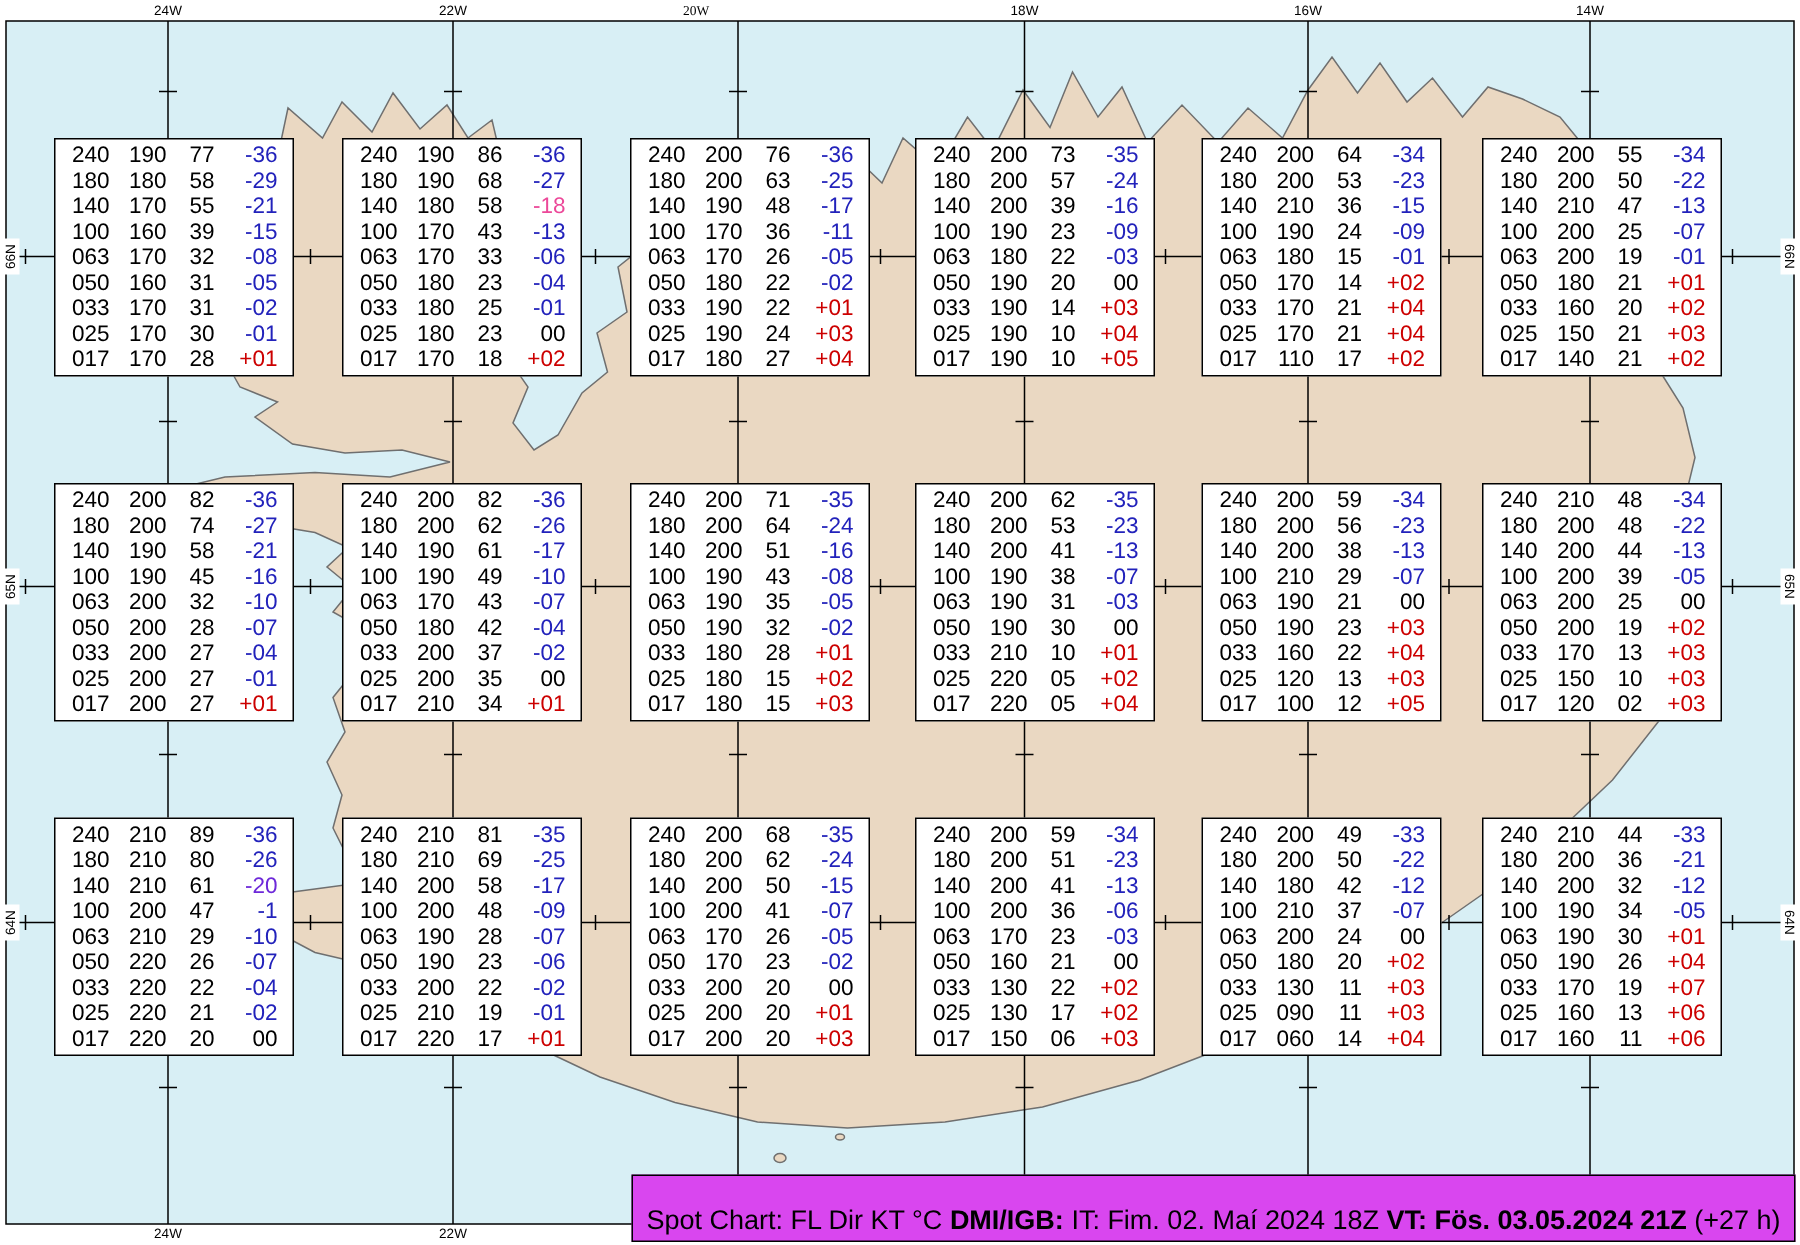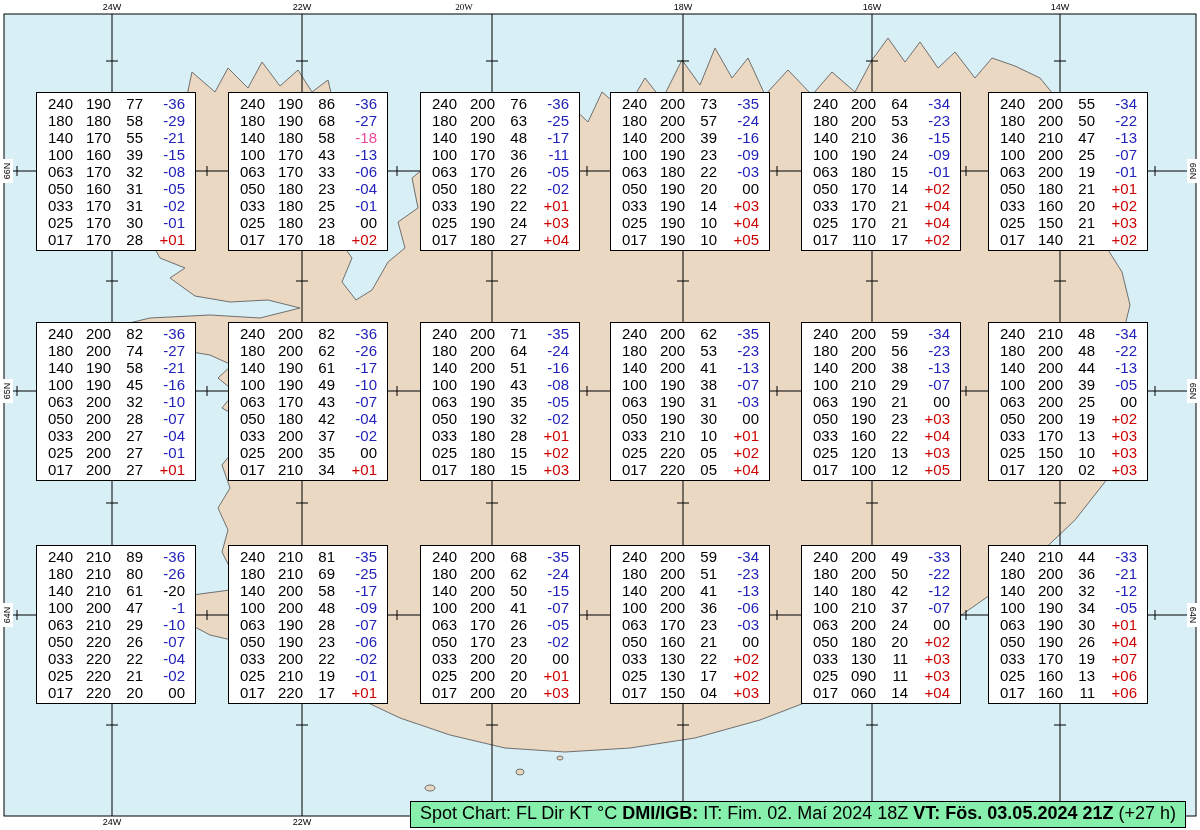--- a/index.html
+++ b/index.html
@@ -11,22 +11,22 @@
             font:15px/17px "Liberation Sans",sans-serif;color:#000;}
   .spot-row{display:flex;white-space:pre;}
   .spot-row span{display:inline-block;text-align:right;}
   .c-fl{width:32px}.c-dir{width:38px}.c-kt{width:32px}.c-tmp{width:42px}
   .geo-label{position:absolute;font:9px "Liberation Sans",sans-serif;color:#000;
              background:#fff;padding:0 1px;transform:translateX(-50%);z-index:3;line-height:11px;}
   .lat-label{position:absolute;font:9px "Liberation Sans",sans-serif;color:#000;background:#fff;
              width:24px;height:12px;text-align:center;line-height:12px;z-index:3;}
   .lat-left{transform:rotate(-90deg);transform-origin:center;}
   .lat-right{transform:rotate(90deg);transform-origin:center;}
-  #caption{position:absolute;right:14px;bottom:2px;background:#86efac;border:1px solid #000;
-           padding:0 9px 3px;font:18px/22px "Liberation Sans",sans-serif;color:#000;
+  #caption{position:absolute;right:3px;bottom:2px;background:#d946ef;border:1px solid #000;
+           padding:18px 9px 3px;font:18px/22px "Liberation Sans",sans-serif;color:#000;
            white-space:nowrap;z-index:4;}
   #caption b{font-weight:bold;}
 </style>
 </head>
 <body>
 
 <div id="stage">
 
   <svg id="map-svg" width="1200" height="830" viewBox="0 0 1200 830">
     <defs>
@@ -231,21 +231,21 @@
         <div class="spot-row"><span class="c-fl">100</span><span class="c-dir">200</span><span class="c-kt">39</span><span class="c-tmp" style="color: rgb(34, 34, 187);">-05</span></div>
         <div class="spot-row"><span class="c-fl">063</span><span class="c-dir">200</span><span class="c-kt">25</span><span class="c-tmp" style="color: rgb(0, 0, 0);">00</span></div>
         <div class="spot-row"><span class="c-fl">050</span><span class="c-dir">200</span><span class="c-kt">19</span><span class="c-tmp" style="color: rgb(204, 0, 0);">+02</span></div>
         <div class="spot-row"><span class="c-fl">033</span><span class="c-dir">170</span><span class="c-kt">13</span><span class="c-tmp" style="color: rgb(204, 0, 0);">+03</span></div>
         <div class="spot-row"><span class="c-fl">025</span><span class="c-dir">150</span><span class="c-kt">10</span><span class="c-tmp" style="color: rgb(204, 0, 0);">+03</span></div>
         <div class="spot-row"><span class="c-fl">017</span><span class="c-dir">120</span><span class="c-kt">02</span><span class="c-tmp" style="color: rgb(204, 0, 0);">+03</span></div>
       </div>
       <div class="spot-box" style="left: 36px; top: 545px;">
         <div class="spot-row"><span class="c-fl">240</span><span class="c-dir">210</span><span class="c-kt">89</span><span class="c-tmp" style="color: rgb(34, 34, 187);">-36</span></div>
         <div class="spot-row"><span class="c-fl">180</span><span class="c-dir">210</span><span class="c-kt">80</span><span class="c-tmp" style="color: rgb(34, 34, 187);">-26</span></div>
-        <div class="spot-row"><span class="c-fl">140</span><span class="c-dir">210</span><span class="c-kt">61</span><span class="c-tmp" style="color: #000000;">-20</span></div>
+        <div class="spot-row"><span class="c-fl">140</span><span class="c-dir">210</span><span class="c-kt">61</span><span class="c-tmp" style="color: #6d28d9;">-20</span></div>
         <div class="spot-row"><span class="c-fl">100</span><span class="c-dir">200</span><span class="c-kt">47</span><span class="c-tmp" style="color: rgb(34, 34, 187);">-1</span></div>
         <div class="spot-row"><span class="c-fl">063</span><span class="c-dir">210</span><span class="c-kt">29</span><span class="c-tmp" style="color: rgb(34, 34, 187);">-10</span></div>
         <div class="spot-row"><span class="c-fl">050</span><span class="c-dir">220</span><span class="c-kt">26</span><span class="c-tmp" style="color: rgb(34, 34, 187);">-07</span></div>
         <div class="spot-row"><span class="c-fl">033</span><span class="c-dir">220</span><span class="c-kt">22</span><span class="c-tmp" style="color: rgb(34, 34, 187);">-04</span></div>
         <div class="spot-row"><span class="c-fl">025</span><span class="c-dir">220</span><span class="c-kt">21</span><span class="c-tmp" style="color: rgb(34, 34, 187);">-02</span></div>
         <div class="spot-row"><span class="c-fl">017</span><span class="c-dir">220</span><span class="c-kt">20</span><span class="c-tmp" style="color: rgb(0, 0, 0);">00</span></div>
       </div>
       <div class="spot-box" style="left: 228px; top: 545px;">
         <div class="spot-row"><span class="c-fl">240</span><span class="c-dir">210</span><span class="c-kt">81</span><span class="c-tmp" style="color: rgb(34, 34, 187);">-35</span></div>
         <div class="spot-row"><span class="c-fl">180</span><span class="c-dir">210</span><span class="c-kt">69</span><span class="c-tmp" style="color: rgb(34, 34, 187);">-25</span></div>
@@ -270,21 +270,21 @@
       </div>
       <div class="spot-box" style="left: 610px; top: 545px;">
         <div class="spot-row"><span class="c-fl">240</span><span class="c-dir">200</span><span class="c-kt">59</span><span class="c-tmp" style="color: rgb(34, 34, 187);">-34</span></div>
         <div class="spot-row"><span class="c-fl">180</span><span class="c-dir">200</span><span class="c-kt">51</span><span class="c-tmp" style="color: rgb(34, 34, 187);">-23</span></div>
         <div class="spot-row"><span class="c-fl">140</span><span class="c-dir">200</span><span class="c-kt">41</span><span class="c-tmp" style="color: rgb(34, 34, 187);">-13</span></div>
         <div class="spot-row"><span class="c-fl">100</span><span class="c-dir">200</span><span class="c-kt">36</span><span class="c-tmp" style="color: rgb(34, 34, 187);">-06</span></div>
         <div class="spot-row"><span class="c-fl">063</span><span class="c-dir">170</span><span class="c-kt">23</span><span class="c-tmp" style="color: rgb(34, 34, 187);">-03</span></div>
         <div class="spot-row"><span class="c-fl">050</span><span class="c-dir">160</span><span class="c-kt">21</span><span class="c-tmp" style="color: rgb(0, 0, 0);">00</span></div>
         <div class="spot-row"><span class="c-fl">033</span><span class="c-dir">130</span><span class="c-kt">22</span><span class="c-tmp" style="color: rgb(204, 0, 0);">+02</span></div>
         <div class="spot-row"><span class="c-fl">025</span><span class="c-dir">130</span><span class="c-kt">17</span><span class="c-tmp" style="color: rgb(204, 0, 0);">+02</span></div>
-        <div class="spot-row"><span class="c-fl">017</span><span class="c-dir">150</span><span class="c-kt">04</span><span class="c-tmp" style="color: rgb(204, 0, 0);">+03</span></div>
+        <div class="spot-row"><span class="c-fl">017</span><span class="c-dir">150</span><span class="c-kt">06</span><span class="c-tmp" style="color: rgb(204, 0, 0);">+03</span></div>
       </div>
       <div class="spot-box" style="left: 801px; top: 545px;">
         <div class="spot-row"><span class="c-fl">240</span><span class="c-dir">200</span><span class="c-kt">49</span><span class="c-tmp" style="color: rgb(34, 34, 187);">-33</span></div>
         <div class="spot-row"><span class="c-fl">180</span><span class="c-dir">200</span><span class="c-kt">50</span><span class="c-tmp" style="color: rgb(34, 34, 187);">-22</span></div>
         <div class="spot-row"><span class="c-fl">140</span><span class="c-dir">180</span><span class="c-kt">42</span><span class="c-tmp" style="color: rgb(34, 34, 187);">-12</span></div>
         <div class="spot-row"><span class="c-fl">100</span><span class="c-dir">210</span><span class="c-kt">37</span><span class="c-tmp" style="color: rgb(34, 34, 187);">-07</span></div>
         <div class="spot-row"><span class="c-fl">063</span><span class="c-dir">200</span><span class="c-kt">24</span><span class="c-tmp" style="color: rgb(0, 0, 0);">00</span></div>
         <div class="spot-row"><span class="c-fl">050</span><span class="c-dir">180</span><span class="c-kt">20</span><span class="c-tmp" style="color: rgb(204, 0, 0);">+02</span></div>
         <div class="spot-row"><span class="c-fl">033</span><span class="c-dir">130</span><span class="c-kt">11</span><span class="c-tmp" style="color: rgb(204, 0, 0);">+03</span></div>
         <div class="spot-row"><span class="c-fl">025</span><span class="c-dir">090</span><span class="c-kt">11</span><span class="c-tmp" style="color: rgb(204, 0, 0);">+03</span></div>

